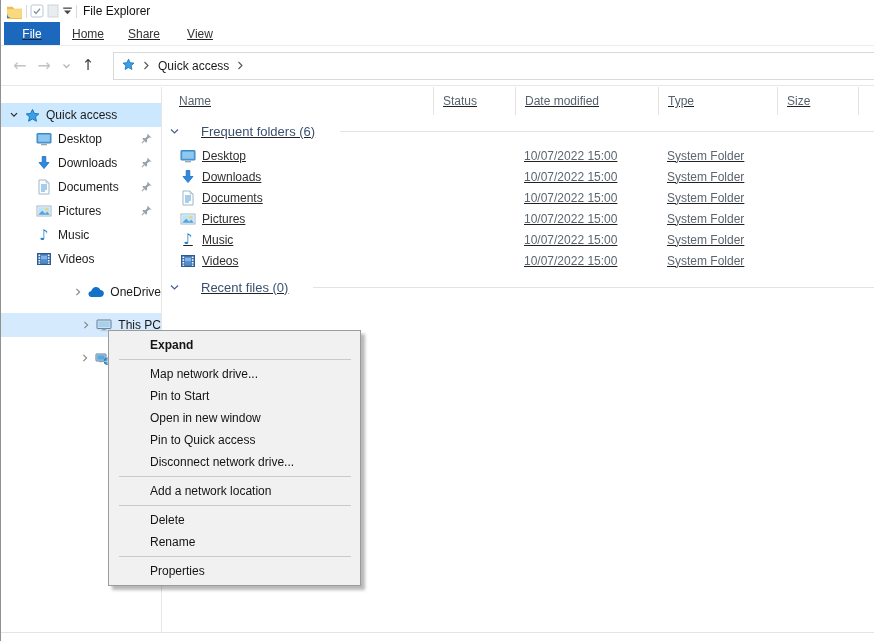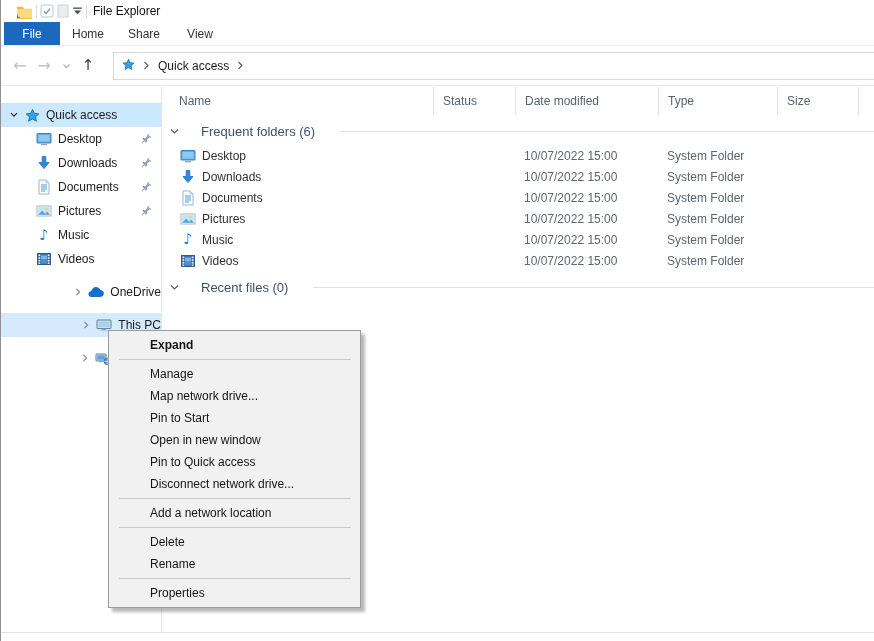--- a/index.html
+++ b/index.html
@@ -4,27 +4,27 @@
 <style>
   * { box-sizing: border-box; margin: 0; padding: 0; }
   html,body { width:874px; height:641px; }
   body {
     font-family: "Liberation Sans", "DejaVu Sans", sans-serif;
     font-size: 12px; color:#222; background:#fff; overflow:hidden; position:relative;
   }
   .window { position:relative; width:874px; height:641px; background:#fff; border-left:1px solid #909090; }
 
   
-  .titlebar { height:22px; display:flex; align-items:center; padding-left:15px; gap:3px; }
+  .titlebar { height:22px; display:flex; align-items:center; padding-left:5px; gap:3px; }
   .tb-sep { width:1px; height:13px; background:#dadada; }
   .tb-title { font-size:12px; color:#111; margin-left:3px; }
   .tb-btn { display:flex; align-items:center; justify-content:center; }
 
   
-  .tabs { height:24px; display:flex; padding-left:3px; border-bottom:1px solid #ececec; }
+  .tabs { height:24px; display:flex; padding-left:3px; border-bottom:1px solid #ececec;text-decoration:underline; }
   .tab { width:56px; display:flex; align-items:center; justify-content:center; color:#333; cursor:default; }
   .tab.active { background: var(--accent,#1c68bd); color:#fff; }
 
   
   .addr-row { height:40px; position:relative; border-bottom:1px solid #e8e8e8; }
   .nav { position:absolute; left:12px; top:0; height:100%; display:flex; align-items:center; gap:11px; }
   .nav-back,.nav-fwd { font-size:16px; color:#bfc3c7; line-height:1; }
   .nav-up { font-size:15px; color:#3e3e3e; line-height:1; }
   .addr-box { position:absolute; left:112px; right:-1px; top:6px; height:28px; border:1px solid #d9d9d9;
               background:#fff; display:flex; align-items:center; padding-left:8px; gap:8px; }
@@ -37,21 +37,21 @@
   .side-item .chev { width:16px; margin-left:5px; display:flex; justify-content:center; align-items:center; }
   .side-item.indent { padding-left:12px; }
   .side-item .s-icon { width:20px; display:flex; justify-content:center; align-items:center; margin-right:4px; }
   .side-item .s-label { color:#1b1b1b; white-space:nowrap; }
   .side-item .pin { position:absolute; right:9px; top:6px; display:none; }
   .side-item.pinned .pin { display:block; }
   .side-item.selected { background: var(--selection,#cce8ff); }
   .side-item.hover { background: var(--hover,#d5eafc); }
   .side-item.gap { margin-top:9px;justify-content:flex-end; }
 
-  .main { position:absolute; left:162px; top:0; right:0; bottom:0; }
+  .main { position:absolute; left:162px; top:0; right:0; bottom:0;text-decoration:underline; }
   .hrow { display:flex; height:28px; align-items:stretch; margin-left:3px; }
   .hcol { display:flex; align-items:center; padding-left:9px; border-right:1px solid #e3e3e3; color:#56626e; cursor:default; }
   .hcol:nth-child(1){ width:268px; padding-left:13px; }
   .hcol:nth-child(2){ width:82px; }
   .hcol:nth-child(3){ width:143px; }
   .hcol:nth-child(4){ width:119px; }
   .hcol:nth-child(5){ width:81px; }
 
   .group { display:flex; align-items:center; margin:6px 0 0 6px; height:20px;gap:15px; }
   .g-chev { display:flex; margin-right:6px; }
@@ -512,23 +512,20 @@
   <div class="context-menu">
 
       <div class="menu-item bold">
         <span>Expand</span>
       </div>
 
       <div class="menu-item sep">
         <span></span>
       </div>
 
-      <div class="menu-item">
-        <span>Manage</span>
-      </div>
 
       <div class="menu-item">
         <span>Map network drive...</span>
       </div>
 
       <div class="menu-item">
         <span>Pin to Start</span>
       </div>
 
       <div class="menu-item">

